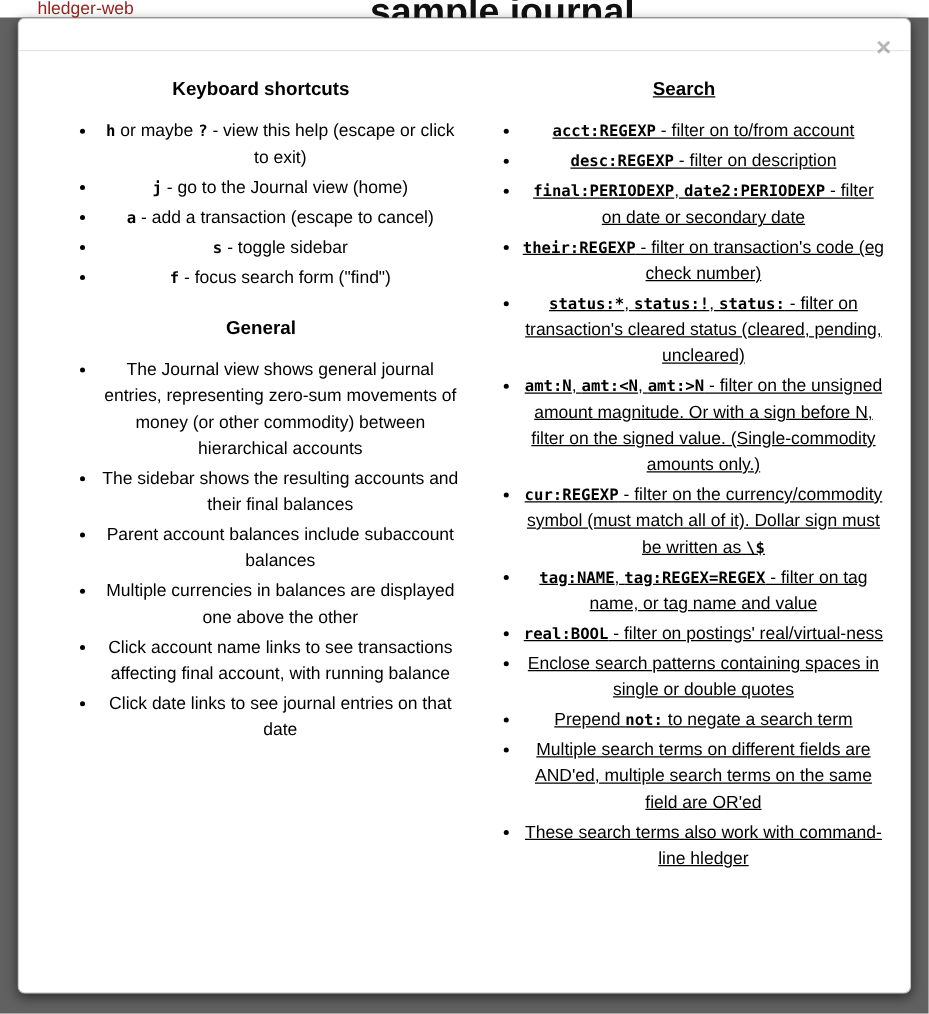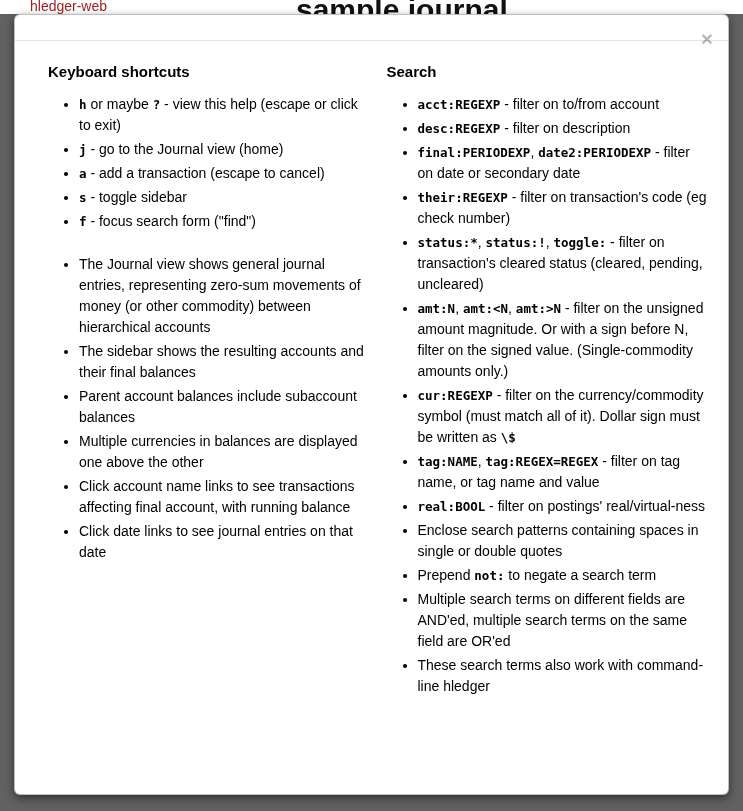--- a/index.html
+++ b/index.html
@@ -56,23 +56,24 @@
     position:absolute;top:13px;right:15px;
     font-size:21px;font-weight:bold;line-height:1;
     color:#000;opacity:0.28;
     cursor:pointer;
   }
 
   .modal-body{
     display:flex;
     box-sizing:border-box;
     padding:20px 20px 20px 33px;
+    text-align:center;
   }
   .help-col{flex:1;min-width:0;}
-  .help-col + .help-col{margin-left:17px;}
+  .help-col + .help-col{margin-left:17px;text-decoration:underline;}
 
   .section-heading{
     font-size:15px;font-weight:bold;color:#000;
     margin:2px 0 14px;
   }
   .help-col ul{
     margin:0 0 22px;
     padding-left:31px;
     list-style:disc;
   }
@@ -106,37 +107,38 @@
   <div class="modal-body">
     <div class="help-col" id="col-left">
         <h3 class="section-heading">Keyboard shortcuts</h3>
         <ul>
           <li><code>h</code> or maybe <code>?</code> - view this help (escape or click to exit)</li>
           <li><code>j</code> - go to the Journal view (home)</li>
           <li><code>a</code> - add a transaction (escape to cancel)</li>
           <li><code>s</code> - toggle sidebar</li>
           <li><code>f</code> - focus search form ("find")</li>
         </ul>
+        <h3 class="section-heading">General</h3>
         <ul>
           <li>The Journal view shows general journal entries, representing zero-sum movements of money (or other commodity) between hierarchical accounts</li>
           <li>The sidebar shows the resulting accounts and their final balances</li>
           <li>Parent account balances include subaccount balances</li>
           <li>Multiple currencies in balances are displayed one above the other</li>
           <li>Click account name links to see transactions affecting final account, with running balance</li>
           <li>Click date links to see journal entries on that date</li>
         </ul>
       </div>
     <div class="help-col" id="col-right">
         <h3 class="section-heading">Search</h3>
         <ul>
           <li><code>acct:REGEXP</code> - filter on to/from account</li>
           <li><code>desc:REGEXP</code> - filter on description</li>
           <li><code>final:PERIODEXP</code>, <code>date2:PERIODEXP</code> - filter on date or secondary date</li>
           <li><code>their:REGEXP</code> - filter on transaction's code (eg check number)</li>
-          <li><code>status:*</code>, <code>status:!</code>, <code>toggle:</code> - filter on transaction's cleared status (cleared, pending, uncleared)</li>
+          <li><code>status:*</code>, <code>status:!</code>, <code>status:</code> - filter on transaction's cleared status (cleared, pending, uncleared)</li>
           <li><code>amt:N</code>, <code>amt:&lt;N</code>, <code>amt:&gt;N</code> - filter on the unsigned amount magnitude. Or with a sign before N, filter on the signed value. (Single-commodity amounts only.)</li>
           <li><code>cur:REGEXP</code> - filter on the currency/commodity symbol (must match all of it). Dollar sign must be written as <code>\$</code></li>
           <li><code>tag:NAME</code>, <code>tag:REGEX=REGEX</code> - filter on tag name, or tag name and value</li>
           <li><code>real:BOOL</code> - filter on postings' real/virtual-ness</li>
           <li>Enclose search patterns containing spaces in single or double quotes</li>
           <li>Prepend <code>not:</code> to negate a search term</li>
           <li>Multiple search terms on different fields are AND'ed, multiple search terms on the same field are OR'ed</li>
           <li>These search terms also work with command-line hledger</li>
         </ul>
       </div>

